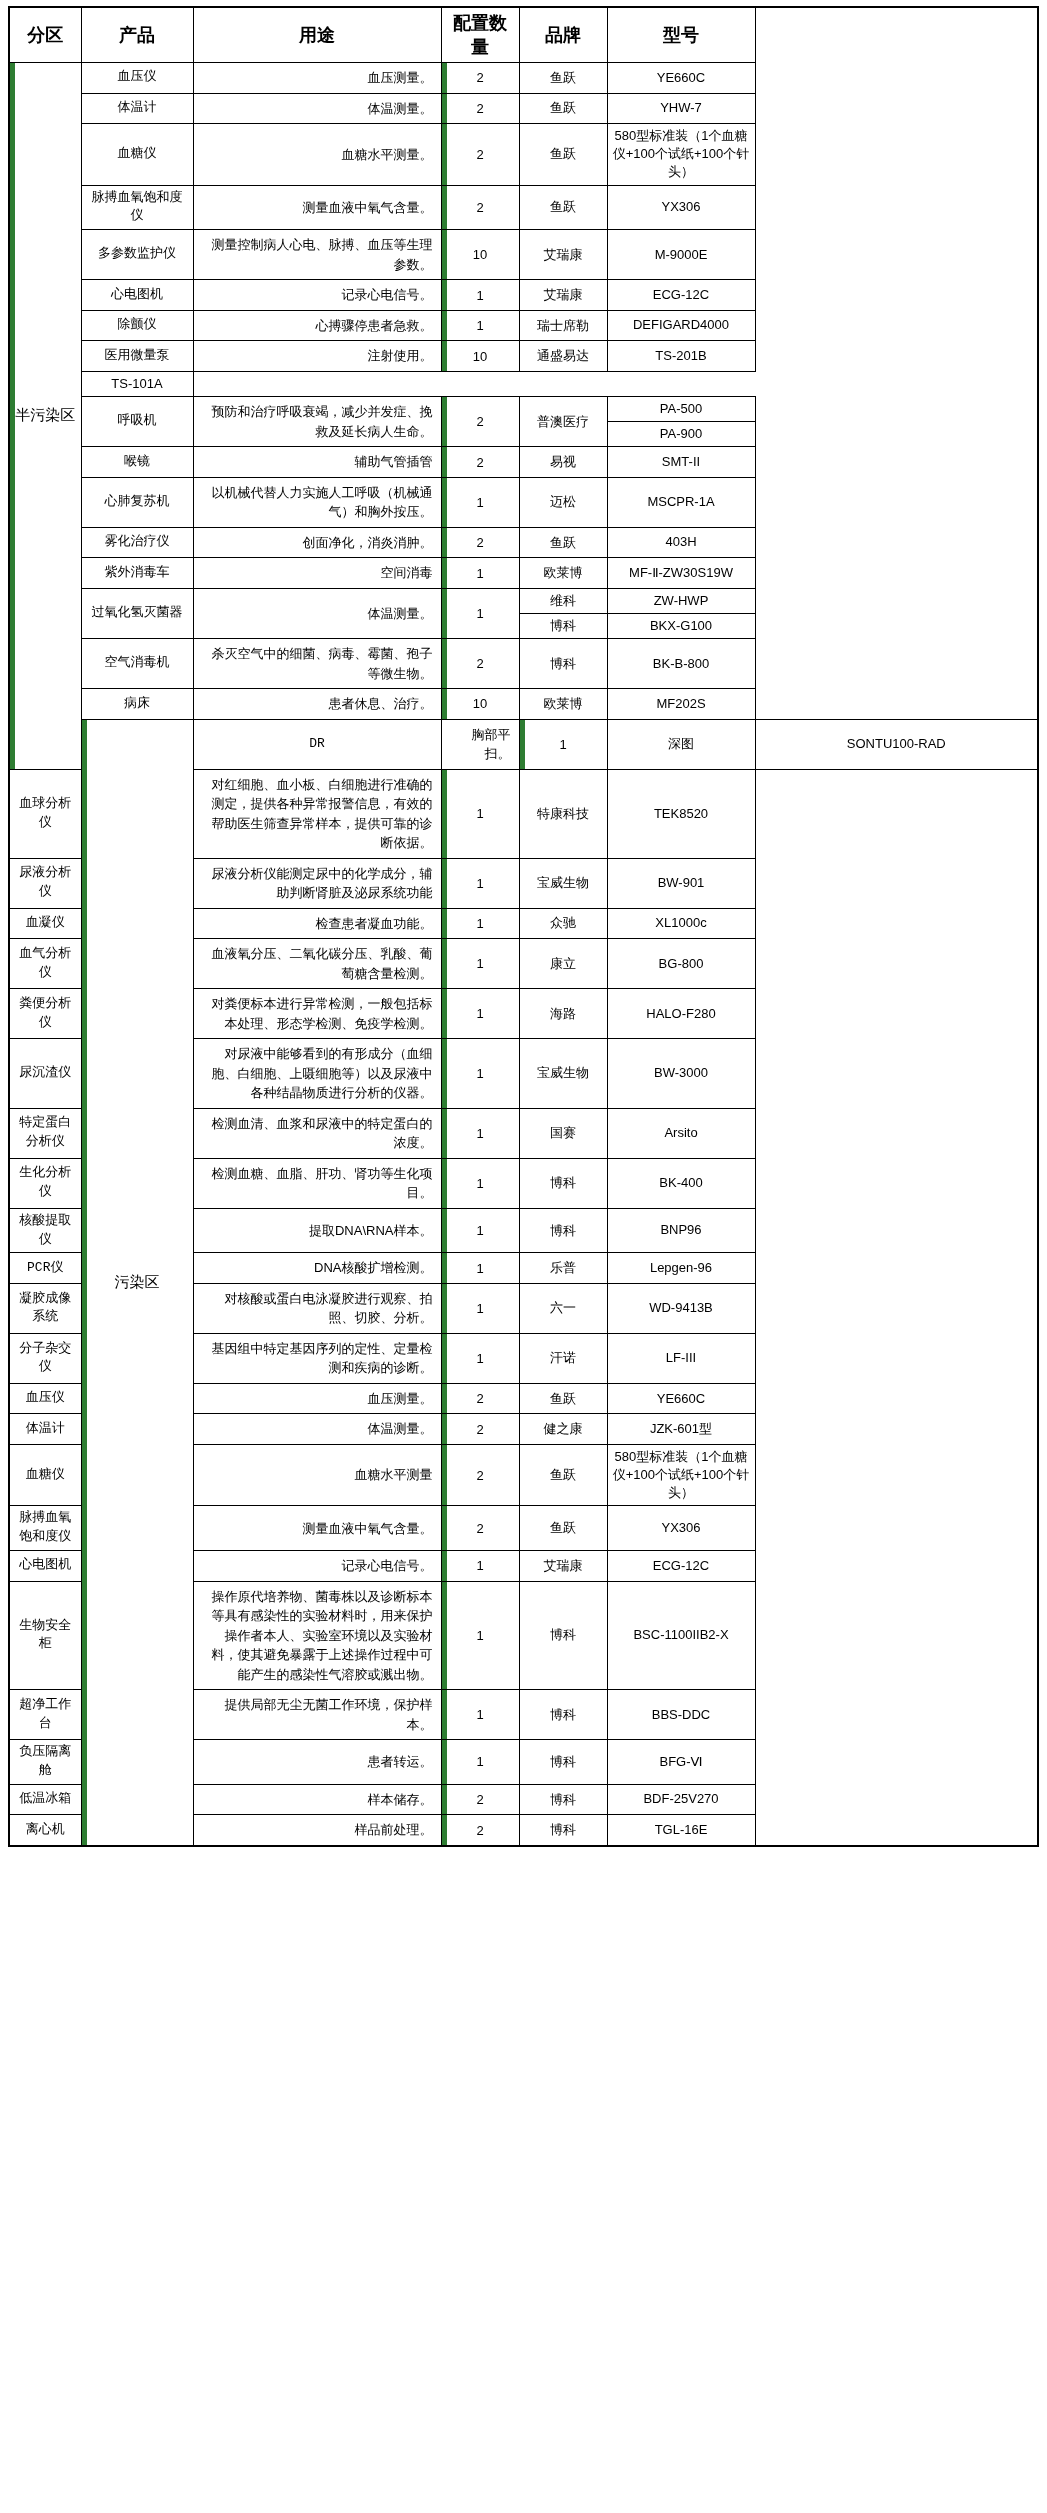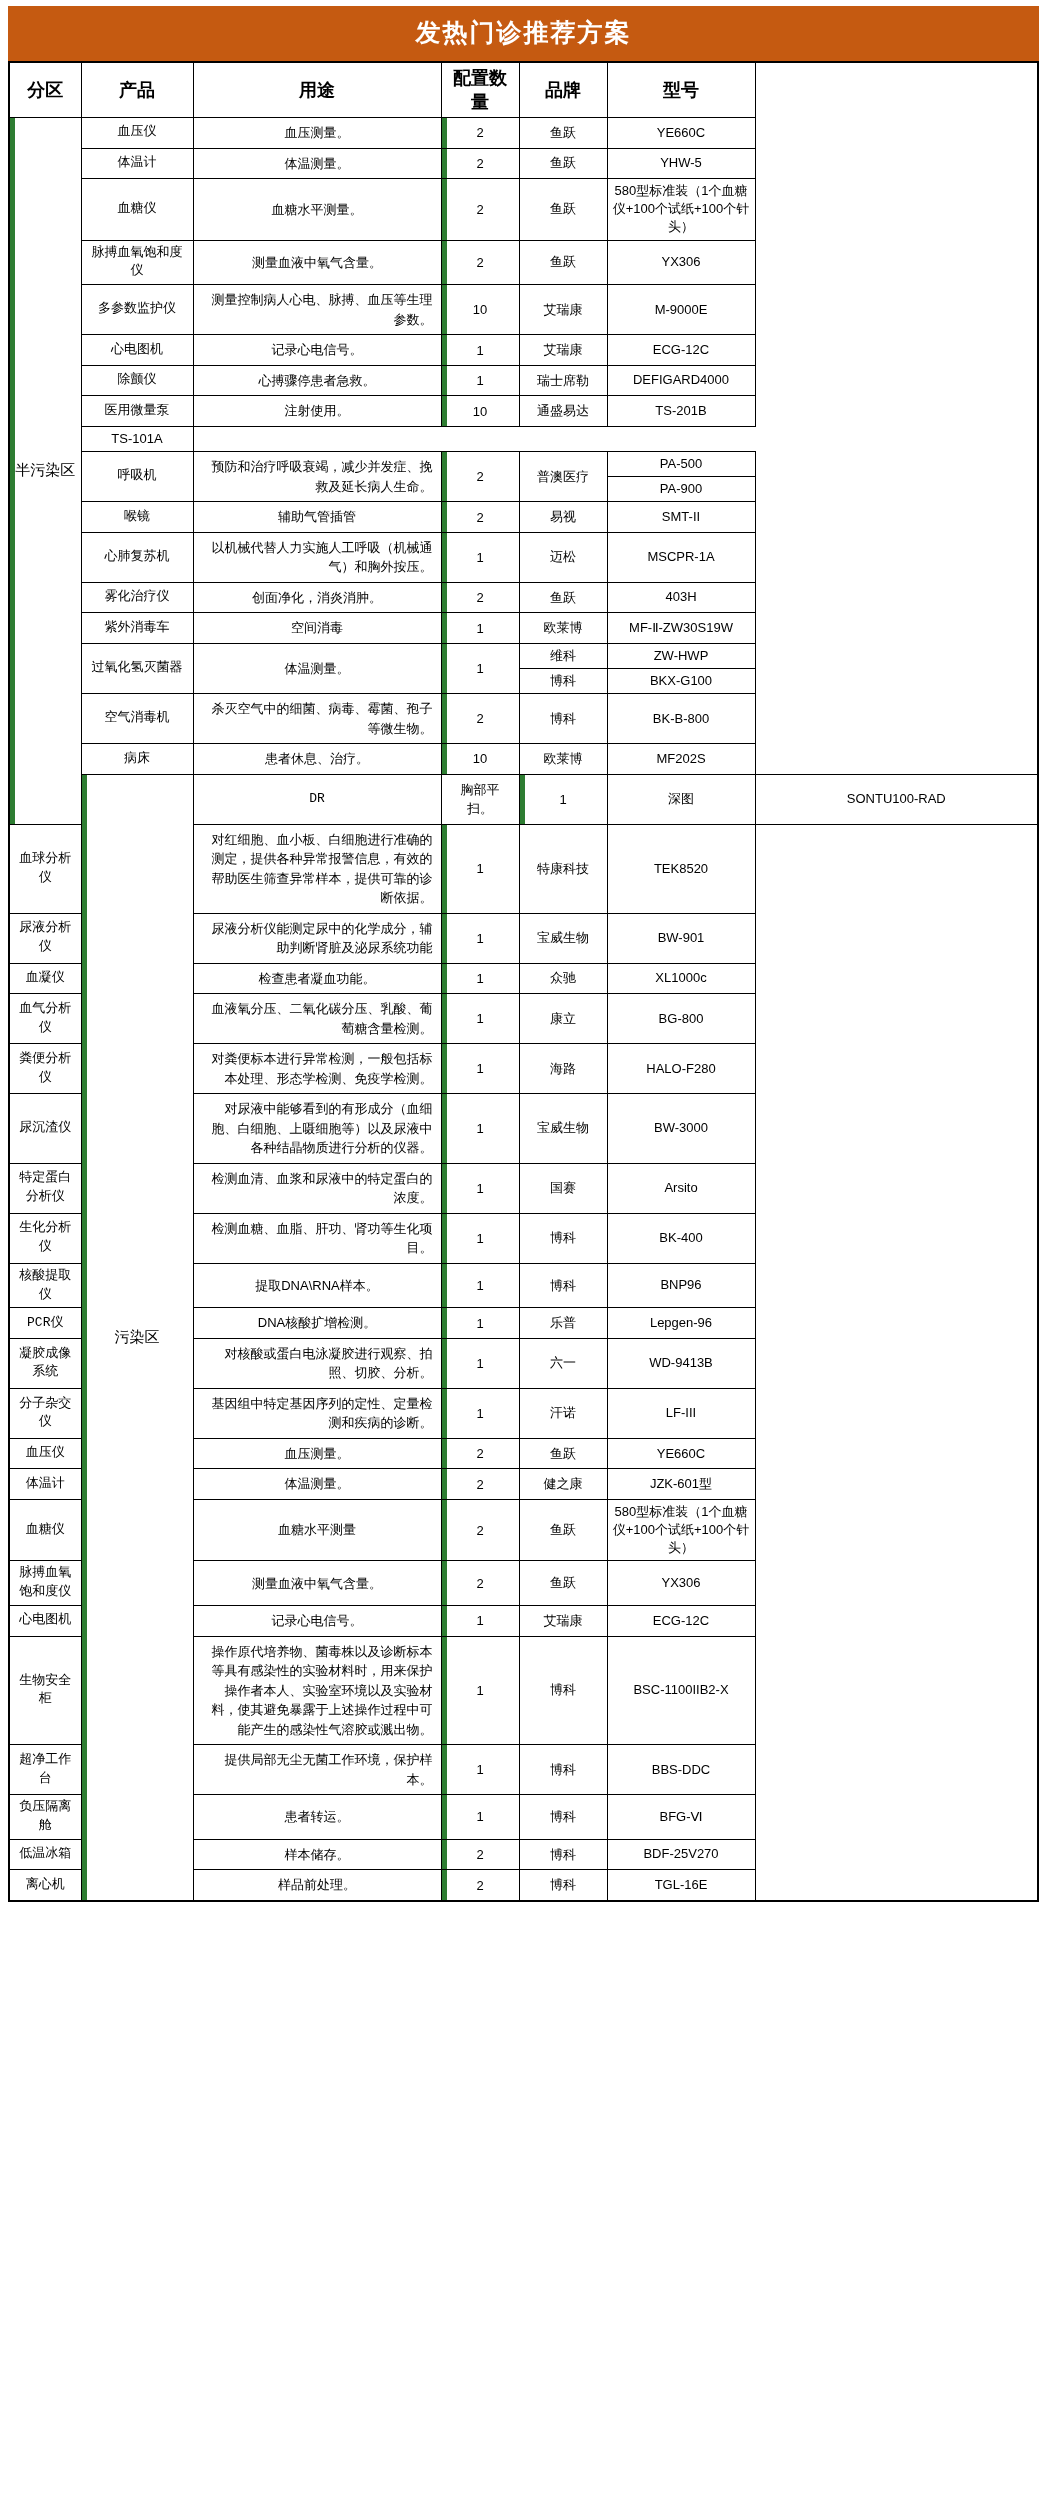--- a/index.html
+++ b/index.html
@@ -14,38 +14,37 @@
   td,th{border:1px solid #000;font-size:13px;text-align:center;vertical-align:middle;padding:3px 4px;}
   th{font-weight:bold;font-size:18px;height:26px;}
   .c-zone{width:72px;}
   .c-prod{width:112px;}
   .c-use{width:248px;}
   .c-qty{width:78px;}
   .c-brand{width:88px;}
   .c-model{width:148px;}
   td.zone{font-size:15px;font-weight:normal;}
   td.use{text-align:right;padding:5px 8px;line-height:1.5;}
-  td.use.center{text-align:center;margin-left:44px;}
+  td.use.center{margin-left:44px;}
   td.prod{line-height:1.45;font-family:Liberation Mono, monospace;}
   td.model{line-height:1.4;margin-left:44px;}
   td.qty{position:relative;}
   td.qty::before{
     content:"";position:absolute;left:0;top:0;bottom:0;width:5px;background:#2E7D32;
   }
   td.zone{position:relative;}
   td.zone::before{
     content:"";position:absolute;left:0;top:0;bottom:0;width:5px;background:#2E7D32;
   }
   .outer{border:2px solid #000;}
 </style>
 </head>
 <body>
 
 <div class="page">
-  <div class="title">发热门诊推荐方案</div>
   <table class="outer">
     <colgroup>
       <col class="c-zone">
         <col class="c-prod">
         <col class="c-use">
         <col class="c-qty">
         <col class="c-brand">
         <col class="c-model">
     </colgroup>
     <thead>
@@ -65,21 +64,21 @@
           <td class="use center" rowspan="1">血压测量。</td>
           <td class="qty" rowspan="1">2</td>
           <td rowspan="1">鱼跃</td>
           <td class="model">YE660C</td>
         </tr>
         <tr>
           <td class="prod" rowspan="1">体温计</td>
           <td class="use center" rowspan="1">体温测量。</td>
           <td class="qty" rowspan="1">2</td>
           <td rowspan="1">鱼跃</td>
-          <td class="model">YHW-5</td>
+          <td class="model">YHW-7</td>
         </tr>
         <tr>
           <td class="prod" rowspan="1">血糖仪</td>
           <td class="use center" rowspan="1">血糖水平测量。</td>
           <td class="qty" rowspan="1">2</td>
           <td rowspan="1">鱼跃</td>
           <td class="model">580型标准装（1个血糖仪+100个试纸+100个针头）</td>
         </tr>
         <tr>
           <td class="prod" rowspan="1">脉搏血氧饱和度仪</td>

